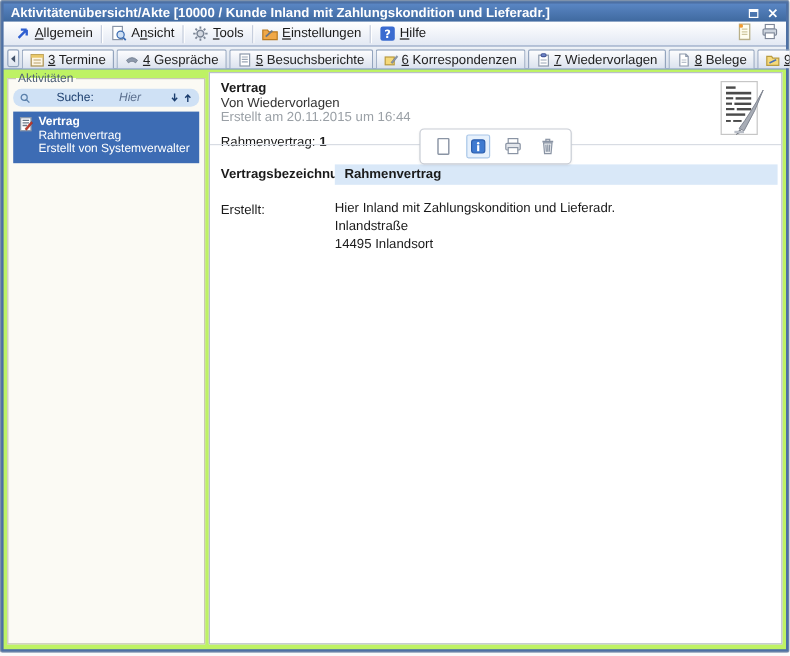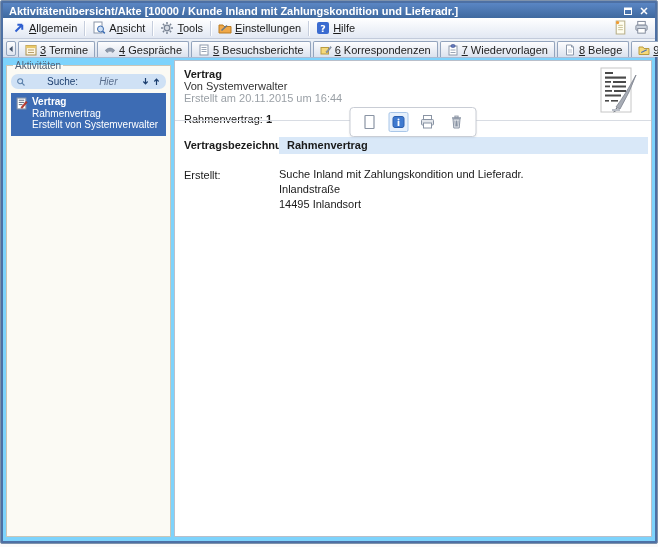--- a/index.html
+++ b/index.html
@@ -42,21 +42,21 @@
     background:linear-gradient(#fdfdfe,#dde4ef); border:1px solid #93a4bd; border-radius:2px;
   }
   .tab{
     display:flex; align-items:center; gap:3px; height:16px; padding:0 6px; margin-right:2px;
     background:linear-gradient(#fdfdfe,#dbe2ee); border:1px solid #93a4bd; border-bottom:none;
     border-radius:2px 2px 0 0; white-space:nowrap; font-size:11px; color:#222;
   }
   .tab .t-icon{ width:12px; height:12px; }
 
   
-  .content{ flex:1; display:flex; background:#7dd3fc; padding:2px 3px 4px 3px; gap:3px; min-height:0; }
+  .content{ flex:1; display:flex; background:#bef264; padding:2px 3px 4px 3px; gap:3px; min-height:0; }
 
   
   .sidebar{ width:165px; flex:none; display:flex; }
   fieldset.activities{
     flex:1; margin:0; border:1px solid #c9c6b8; background:#fbfaf4; padding:3px 4px; min-width:0;
   }
   fieldset.activities legend{ font-size:10px; color:#4f6076; padding:0 2px; margin-left:2px; }
   .searchbar{
     height:15px; background:#cfe1f5; border-radius:7px; display:flex; align-items:center;
     gap:21px; padding:0 5px; font-size:10px; color:#1c3e6e;
@@ -347,21 +347,21 @@
                 <div>Erstellt von Systemverwalter</div>
               </div>
             </div>
           </div>
       </fieldset>
     </div>
 
     <div class="mainpanel">
       <div class="doc-header">
         <div class="doc-title">Vertrag</div>
-        <div class="doc-author">Von Systemverwalter</div>
+        <div class="doc-author">Von Wiedervorlagen</div>
         <div class="doc-created">Erstellt am 20.11.2015 um 16:44</div>
         <div class="doc-number">
           <span>Rahmenvertrag:</span>
           <b>1</b>
         </div>
         <span class="icon doc-bigicon" style="width: 50px; height: 50px;">
             <svg viewBox="0 0 50 50">
               <rect x="9" y="2" width="30" height="44" fill="#fff" stroke="#c6c6c6"></rect>
               <g fill="#4a4a4a">
                 <rect x="13" y="6" width="8" height="2"></rect>
@@ -428,21 +428,21 @@
       </div>
 
       <div class="fields" id="fields">
           <div class="field-row">
             <div class="field-label bold">Vertragsbezeichnung:</div>
             <div class="field-value highlight">Rahmenvertrag</div>
           </div>
           <div class="field-row">
             <div class="field-label">Erstellt:</div>
             <div class="field-value">
-              <div class="line">Suche Inland mit Zahlungskondition und Lieferadr.</div>
+              <div class="line">Hier Inland mit Zahlungskondition und Lieferadr.</div>
               <div class="line">Inlandstraße</div>
               <div class="line">14495 Inlandsort</div>
             </div>
           </div>
         </div>
     </div>
 
   </div>
 </div>
 

